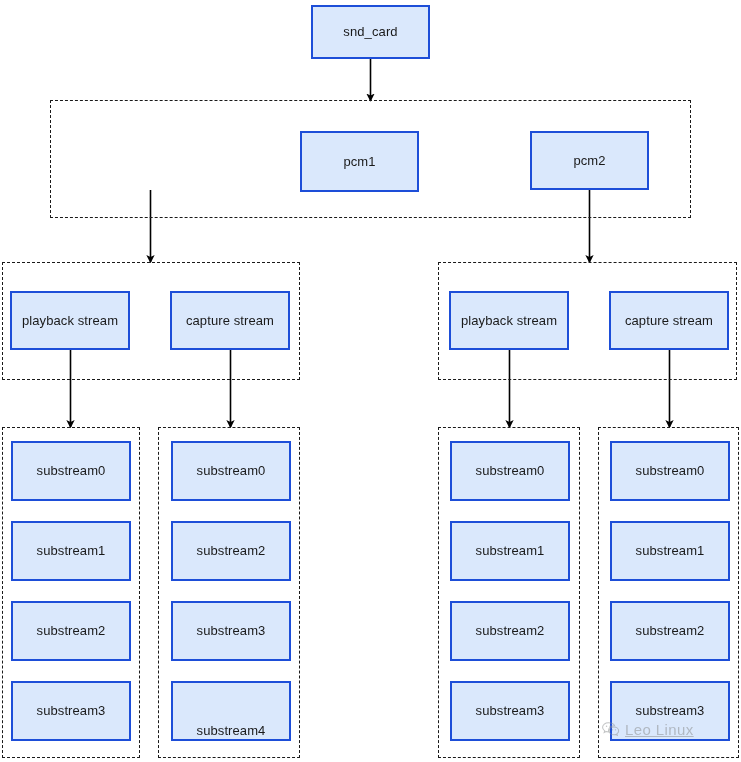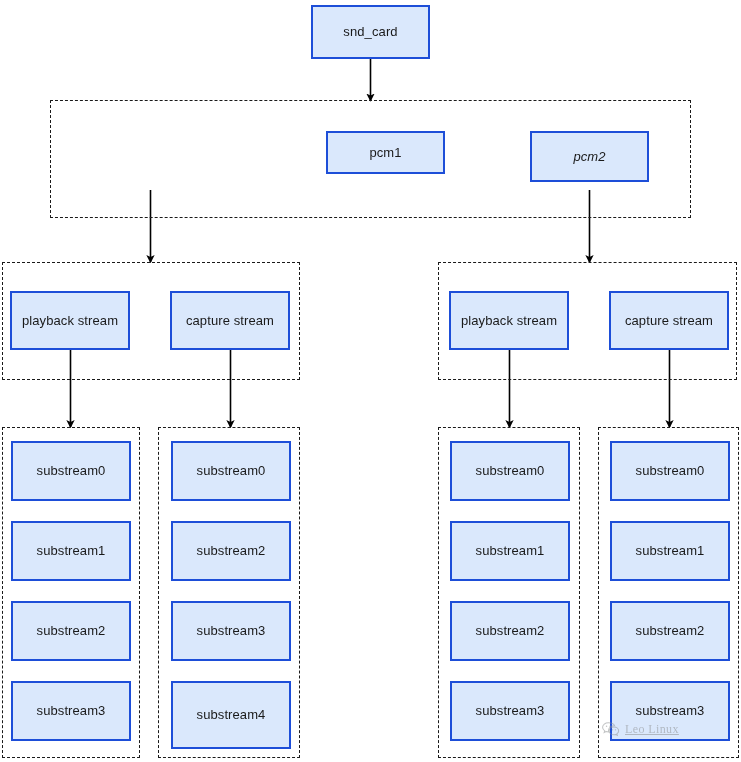--- a/index.html
+++ b/index.html
@@ -54,26 +54,25 @@
   
   .watermark {
     position: absolute;
     display: flex;
     align-items: center;
     gap: 5px;
     opacity: 0.55;
     pointer-events: none;
   }
   .watermark .wm-text {
-    font-size: 12px;
+    font-size: 15px;
     color: #8f9294;
     text-decoration: underline;
     letter-spacing: 0.4px;
     white-space: nowrap;
-    font-family: Liberation Serif, serif;
   }
   .watermark .wm-icon {
     width: 19px;
     height: 19px;
     display: block;
   }
 </style>
 </head>
 <body>
 
@@ -100,24 +99,24 @@
 
     <line x1="669.5" y1="350" x2="669.5" y2="427" stroke="#000000" stroke-width="1.6" marker-end="url(#arrow)"></line>
   </svg>
 
   <div class="node" style="left:311px; top:5px; width:119px; height:54px;">
     <span>snd_card</span>
   </div>
 
   <div class="group" style="left:50px; top:100px; width:641px; height:118px;"></div>
 
-  <div class="node" style="left:326px; top:131px; width:119px; height:43px;">
+  <div class="node" style="left:300px; top:131px; width:119px; height:61px;">
     <span>pcm1</span>
   </div>
-  <div class="node" style="left:530px; top:131px; width:119px; height:51px;font-style:italic;">
+  <div class="node" style="left:530px; top:131px; width:119px; height:59px;">
     <span>pcm2</span>
   </div>
 
   <div class="group" style="left:2px; top:262px; width:298px; height:118px;"></div>
 
   <div class="node" style="left:10px; top:291px; width:120px; height:59px;">
     <span>playback stream</span>
   </div>
   <div class="node" style="left:170px; top:291px; width:120px; height:59px;">
     <span>capture stream</span>
@@ -149,21 +148,21 @@
   <div class="group" style="left:158px; top:427px; width:142px; height:331px;"></div>
   <div class="node" style="left:171px; top:441px; width:120px; height:60px;">
     <span>substream0</span>
   </div>
   <div class="node" style="left:171px; top:521px; width:120px; height:60px;">
     <span>substream2</span>
   </div>
   <div class="node" style="left:171px; top:601px; width:120px; height:60px;">
     <span>substream3</span>
   </div>
-  <div class="node" style="left:171px; top:681px; width:120px; height:68px;">
+  <div class="node" style="left:171px; top:681px; width:120px; height:60px;align-items:flex-end;">
     <span>substream4</span>
   </div>
 
   <div class="group" style="left:438px; top:427px; width:142px; height:331px;"></div>
   <div class="node" style="left:450px; top:441px; width:120px; height:60px;">
     <span>substream0</span>
   </div>
   <div class="node" style="left:450px; top:521px; width:120px; height:60px;">
     <span>substream1</span>
   </div>

